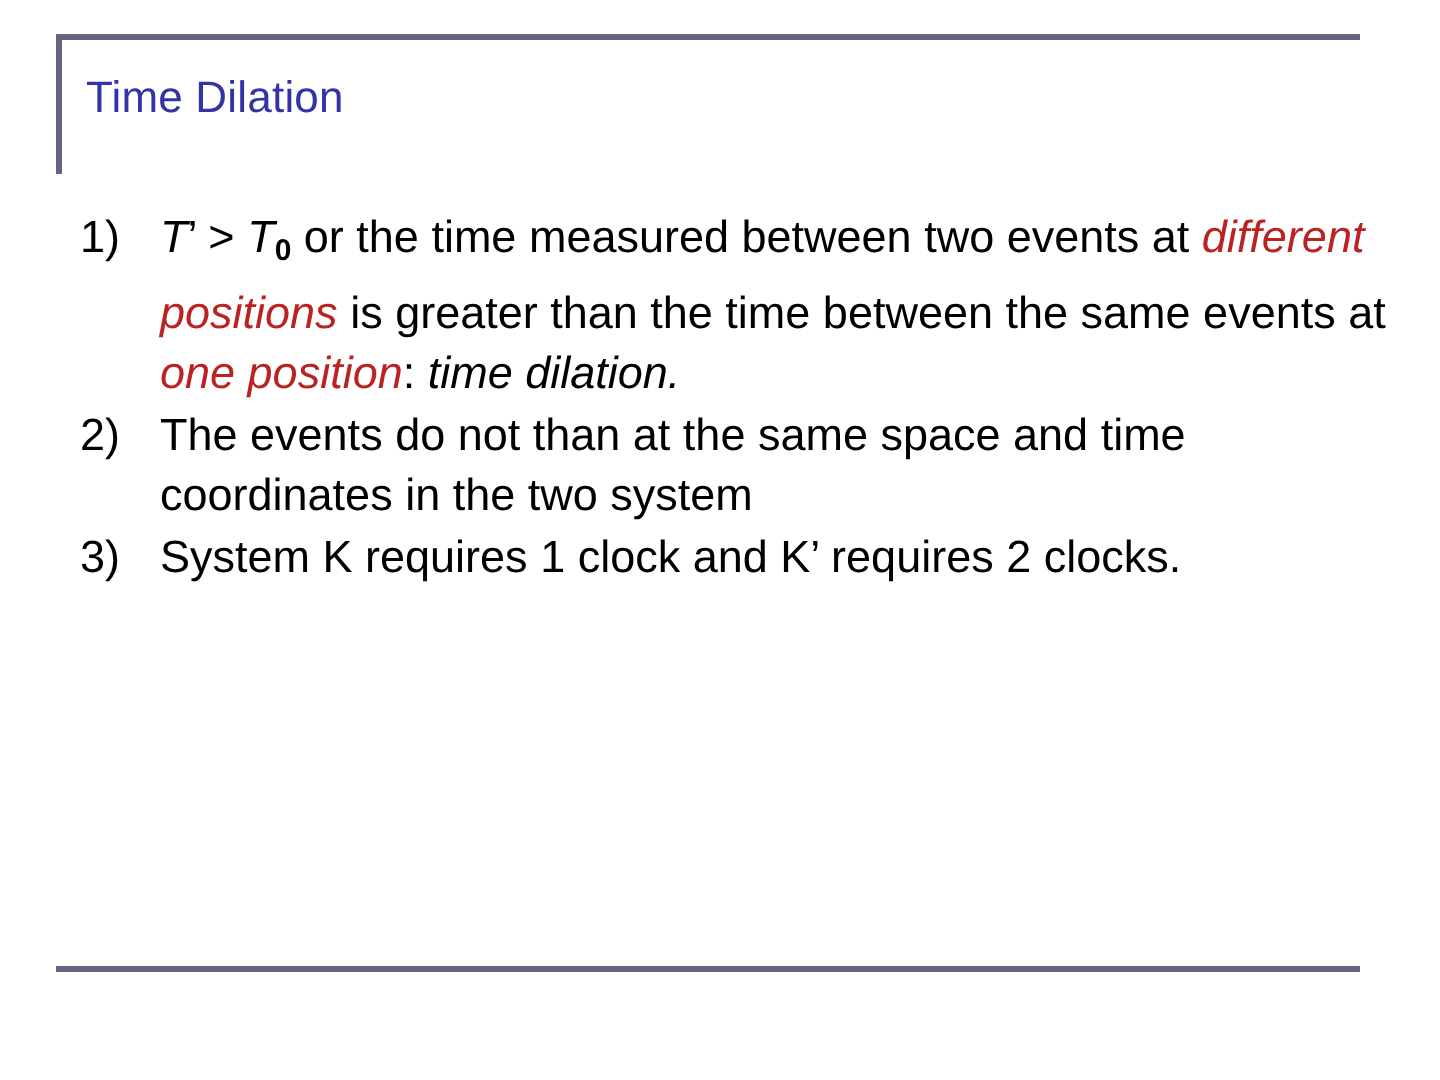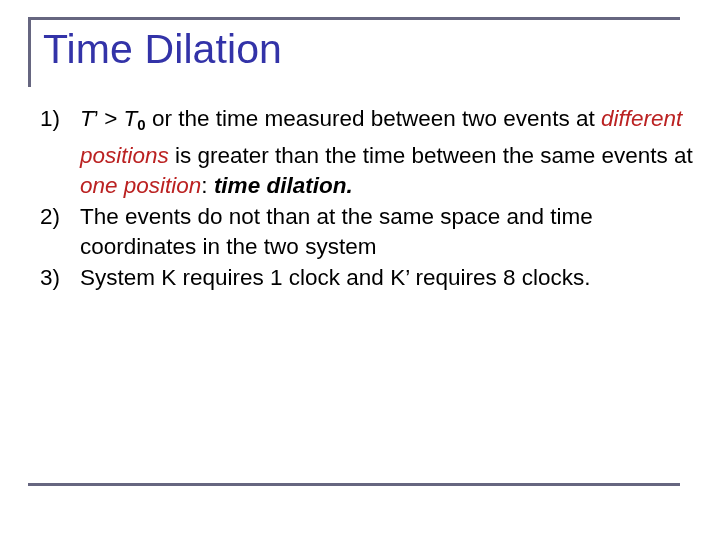--- a/index.html
+++ b/index.html
@@ -30,21 +30,21 @@
     width: 652px;
     height: 70px;
     border-top: 3px solid #666680;
     border-left: 3px solid #666680;
     box-sizing: border-box;
   }
   .title-text {
     position: absolute;
     left: 12px;
     top: 11px;
-    font-size: 41px;
+    font-size: 22px;
     line-height: 36px;
     color: #3333a8;
     letter-spacing: 0.1px;
     white-space: nowrap;
   }
 
   
   .body-list {
     position: absolute;
     left: 40px;
@@ -79,21 +79,21 @@
     font-weight: bold;
     vertical-align: -0.28em;
     font-style: normal;
     letter-spacing: 0;
   }
   .red-em {
     color: #bb2222;
     font-style: italic;
   }
   .bold-em {
-    font-weight: bold;
+    font-weight: normal;
     font-style: italic;
     color: #000000;
   }
 
   
   .bottom-rule {
     position: absolute;
     left: 28px;
     top: 483px;
     width: 652px;
@@ -114,19 +114,19 @@
     <div class="li">
       <span class="marker">1)</span>
       <span class="content"><span class="var">T</span><span>’ &gt; </span><span class="var">T</span><span class="sub">0</span><span> or the time measured between two events at </span><span class="red-em">different positions</span><span> is greater than the time between the same events at </span><span class="red-em">one position</span><span>: </span><span class="bold-em">time dilation.</span></span>
     </div>
     <div class="li">
       <span class="marker">2)</span>
       <span class="content"><span>The events do not than at the same space and time coordinates in the two system</span></span>
     </div>
     <div class="li">
       <span class="marker">3)</span>
-      <span class="content"><span>System K requires 1 clock and K’ requires 8 clocks.</span></span>
+      <span class="content"><span>System K requires 1 clock and K’ requires 2 clocks.</span></span>
     </div>
   </div>
 
   <div class="bottom-rule"></div>
 
 </div>
 
 </body></html>

